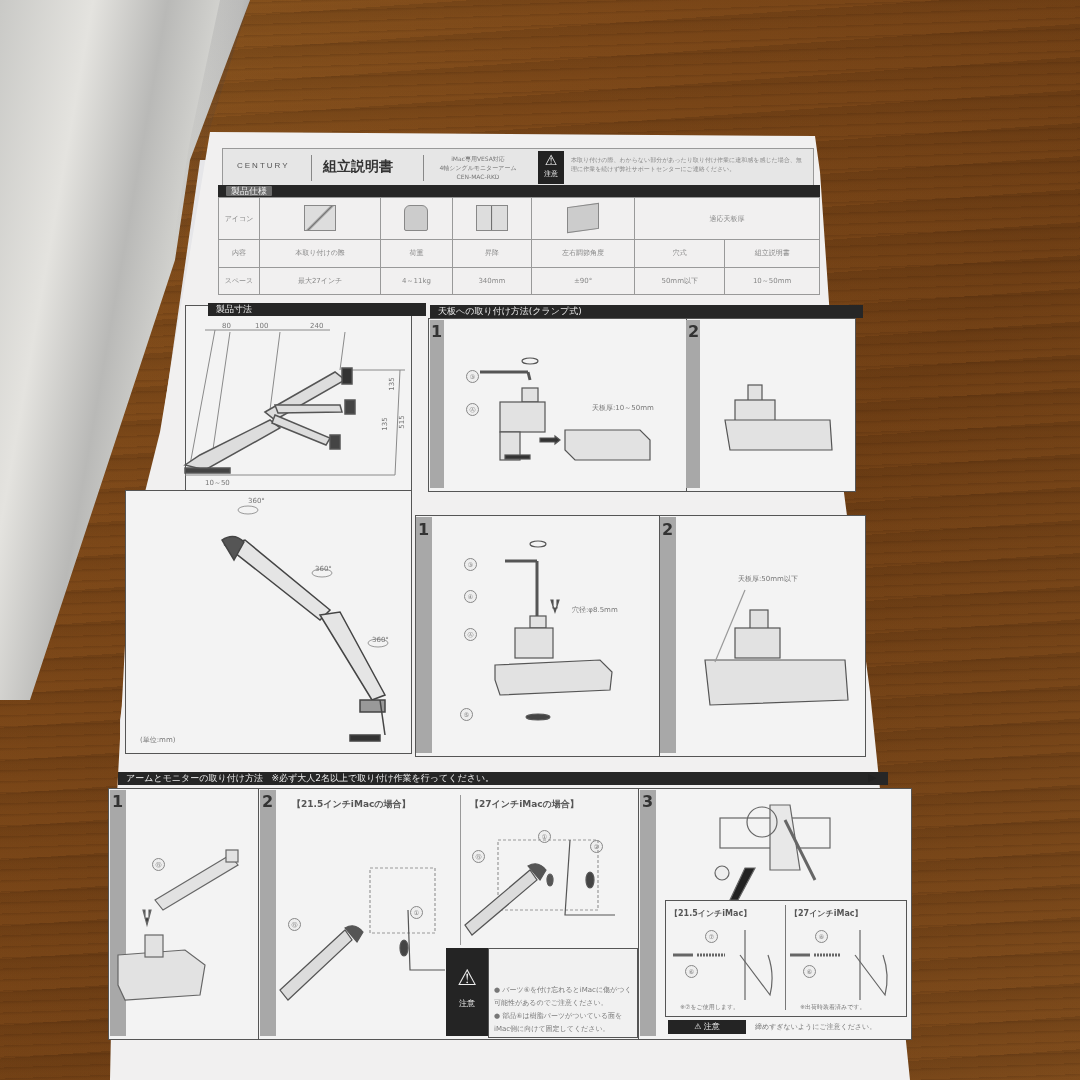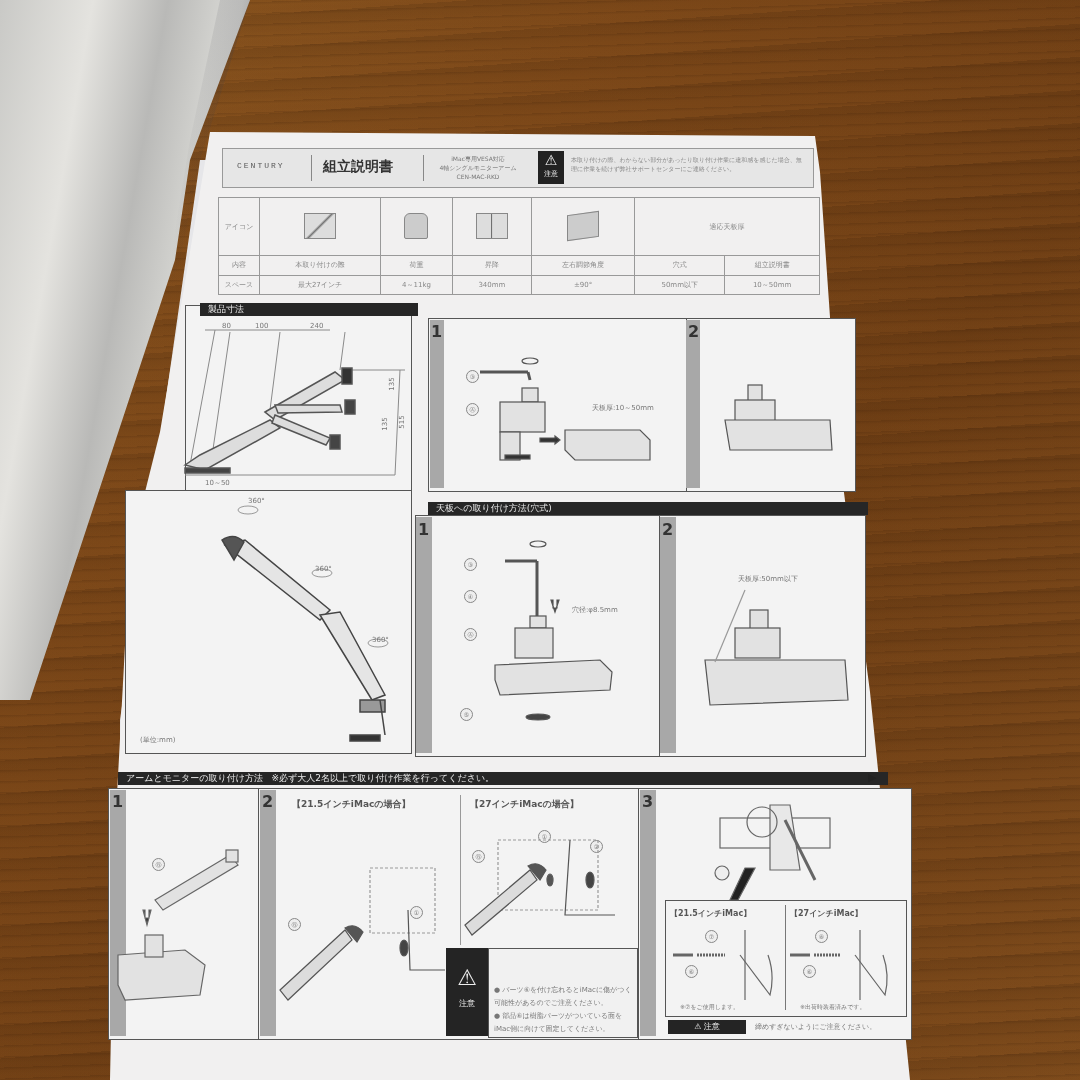--- a/index.html
+++ b/index.html
@@ -20,30 +20,30 @@
   .under-sheet{position:absolute;left:120px;top:160px;width:110px;height:600px;background:#e6e6e9;
     clip-path:polygon(80px 0,110px 0,110px 600px,0 600px,0 560px);}
   .sheet{position:absolute;left:110px;top:132px;width:800px;height:948px;
     background:#f1f0f0;
     clip-path:polygon(100px 0,705px 4px,710px 40px,730px 330px,760px 560px,800px 948px,0 948px,5px 700px,20px 420px,50px 300px);}
   .content{position:absolute;left:0;top:0;width:1080px;height:1080px;}
   .box{position:absolute;border:1px solid #555;background:#f3f3f3;}
   .bar{position:absolute;background:#262626;color:#e8e8e8;font-size:9px;line-height:13px;padding-left:8px;white-space:nowrap;overflow:hidden;}
   .bar .pill{background:#6a6a6a;color:#eee;padding:0 5px;border-radius:1px;}
   .hdr{position:absolute;left:222px;top:148px;width:590px;height:38px;border:1px solid #999;background:#e6e6e6;}
-  .hdr .brand{position:absolute;left:14px;top:12px;font-family:Liberation Mono, monospace;font-size:8px;letter-spacing:2px;color:#555;}
+  .hdr .brand{position:absolute;left:14px;top:12px;font-family:Liberation Sans, sans-serif;font-size:8px;letter-spacing:2px;color:#555;}
   .hdr .title{position:absolute;left:100px;top:9px;font-size:14px;font-weight:bold;color:#333;}
   .hdr .sep{position:absolute;top:6px;width:1px;height:26px;background:#888;}
   .hdr .model{position:absolute;left:210px;top:5px;font-size:6px;line-height:9px;color:#777;text-align:center;width:90px;}
   .hdr .warn{position:absolute;left:315px;top:2px;width:26px;height:33px;background:#222;color:#fff;font-size:7px;text-align:center;}
   .hdr .warn .tri{font-size:14px;line-height:18px;}
   .hdr .note{position:absolute;left:348px;top:6px;width:235px;font-size:6px;line-height:9px;color:#888;}
   table.spec{position:absolute;left:218px;top:197px;width:602px;height:98px;border-collapse:collapse;font-size:7px;color:#888;}
   table.spec td{border:1px solid #999;text-align:center;padding:0;}
-  .icon-cell{height:58px;border-radius:10px;}
+  .icon-cell{height:42px;border-radius:10px;}
   .ico{display:inline-block;width:30px;height:24px;border:1px solid #888;background:#ccc;}
   .step-num{position:absolute;font-size:16px;font-weight:bold;color:#333;}
   .gutter{position:absolute;background:#a8a8a8;}
   .lbl{position:absolute;font-size:7px;color:#777;white-space:nowrap;}
   .callout{position:absolute;width:11px;height:11px;border:1px solid #888;border-radius:50%;background:#eee;font-size:6px;line-height:11px;text-align:center;color:#777;}
   svg{position:absolute;overflow:visible;}
   .mini-warn{position:absolute;background:#242424;color:#eee;font-size:8px;text-align:center;}
   .warn-text{position:absolute;font-size:7px;line-height:13px;color:#777;margin-top:32px;}
   .sub-hdr{position:absolute;font-size:9px;font-weight:bold;color:#555;white-space:nowrap;}
 </style>
@@ -68,20 +68,23 @@
       <div>4軸シングルモニターアーム</div>
       <div>CEN-MAC-RKD</div>
     </div>
     <div class="warn">
       <div class="tri">⚠</div>
       <div>注意</div>
     </div>
     <div class="note">本取り付けの際、わからない部分があったり取り付け作業に違和感を感じた場合、無理に作業を続けず弊社サポートセンターにご連絡ください。</div>
   </div>
 
+  <div class="bar" style="left:218px;top:185px;width:594px;">
+    <span class="pill">製品仕様</span>
+  </div>
   <table class="spec">
     <tbody>
         <tr class="icon-cell">
       <td style="width:40px">アイコン</td>
       <td><span class="ico" style="background:linear-gradient(135deg,#ddd 45%,#777 50%,#ddd 55%)"></span></td>
       <td><span class="ico" style="width:22px;border-radius:6px 6px 2px 2px;"></span></td>
       <td><span class="ico" style="background:linear-gradient(90deg,#ddd 45%,#666 48%,#ddd 52%)"></span></td>
       <td><span class="ico" style="transform:skewY(-8deg)"></span></td>
       <td colspan="2">適応天板厚</td>
     </tr>
@@ -100,21 +103,21 @@
       <td>4～11kg</td>
       <td>340mm</td>
       <td>±90°</td>
       <td>50mm以下</td>
       <td>10～50mm</td>
     </tr>
   </tbody>
     </table>
 
   <div class="box" style="left:185px;top:305px;width:225px;height:185px;"></div>
-  <div class="bar" style="left:200px;top:303px;width:210px;">
+  <div class="bar" style="left:208px;top:303px;width:210px;">
     <span>製品寸法</span>
   </div>
   <div class="lbl" style="left:222px;top:322px">80</div>
   <div class="lbl" style="left:255px;top:322px">100</div>
   <div class="lbl" style="left:310px;top:322px">240</div>
   <div class="lbl" style="left:385px;top:380px;transform:rotate(-90deg)">135</div>
   <div class="lbl" style="left:378px;top:420px;transform:rotate(-90deg)">135</div>
   <div class="lbl" style="left:395px;top:418px;transform:rotate(-90deg)">515</div>
   <div class="lbl" style="left:205px;top:478px">10～50</div>
   <svg style="left:0;top:0" width="1080" height="1080">
@@ -154,20 +157,23 @@
       <ellipse cx="248" cy="510" rx="10" ry="4"></ellipse>
       <ellipse cx="322" cy="573" rx="10" ry="4"></ellipse>
       <ellipse cx="378" cy="643" rx="10" ry="4"></ellipse>
     </g>
   </svg>
   <div class="lbl" style="left:248px;top:497px">360°</div>
   <div class="lbl" style="left:315px;top:565px">360°</div>
   <div class="lbl" style="left:372px;top:636px">360°</div>
   <div class="lbl" style="left:140px;top:735px">(単位:mm)</div>
 
+  <div class="bar" style="left:430px;top:305px;width:425px;">
+    <span>天板への取り付け方法(クランプ式)</span>
+  </div>
   <div class="box" style="left:428px;top:318px;width:258px;height:172px;"></div>
   <div class="gutter" style="left:430px;top:320px;width:14px;height:168px;"></div>
   <div class="step-num" style="left:431px;top:322px">1</div>
   <div class="box" style="left:686px;top:318px;width:168px;height:172px;"></div>
   <div class="gutter" style="left:686px;top:320px;width:14px;height:168px;"></div>
   <div class="step-num" style="left:688px;top:322px">2</div>
   <div class="callout" style="left:466px;top:370px">③</div>
   <div class="callout" style="left:466px;top:403px">Ⓐ</div>
   <div class="lbl" style="left:592px;top:403px">天板厚:10～50mm</div>
   <svg style="left:0;top:0" width="1080" height="1080">
@@ -180,23 +186,20 @@
       <rect x="500" y="432" width="20" height="28"></rect>
       <rect x="505" y="455" width="25" height="4" fill="#333"></rect>
       <polygon points="565,430 640,430 650,440 650,460 575,460 565,450"></polygon>
       <polygon points="540,438 555,438 555,436 560,440 555,444 555,442 540,442" fill="#333"></polygon>
       <rect x="748" y="385" width="14" height="18"></rect>
       <rect x="735" y="400" width="40" height="25"></rect>
       <polygon points="725,420 830,420 832,450 730,450"></polygon>
     </g>
   </svg>
 
-  <div class="bar" style="left:428px;top:502px;width:432px;">
-    <span>天板への取り付け方法(穴式)</span>
-  </div>
   <div class="box" style="left:415px;top:515px;width:244px;height:240px;"></div>
   <div class="gutter" style="left:416px;top:517px;width:16px;height:236px;"></div>
   <div class="step-num" style="left:418px;top:520px">1</div>
   <div class="box" style="left:659px;top:515px;width:205px;height:240px;"></div>
   <div class="gutter" style="left:660px;top:517px;width:16px;height:236px;"></div>
   <div class="step-num" style="left:662px;top:520px">2</div>
   <div class="callout" style="left:464px;top:558px">③</div>
   <div class="callout" style="left:464px;top:590px">④</div>
   <div class="callout" style="left:464px;top:628px">Ⓐ</div>
   <div class="callout" style="left:460px;top:708px">⑤</div>

